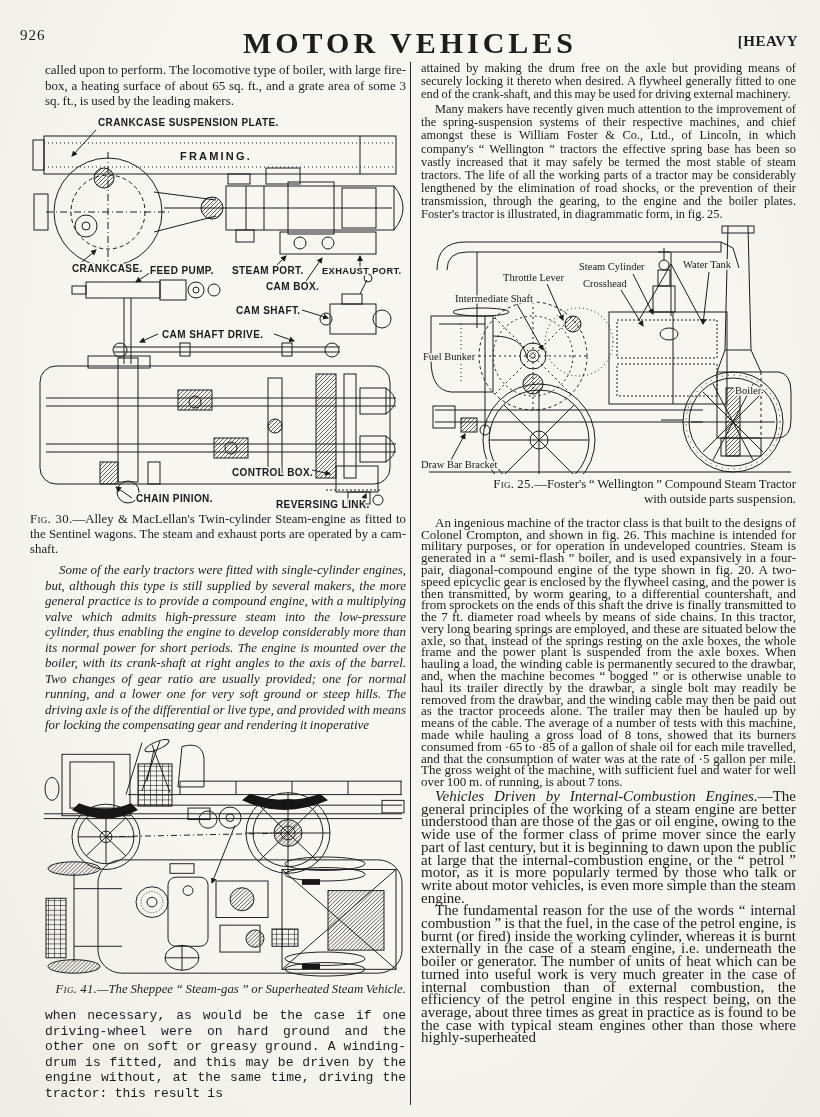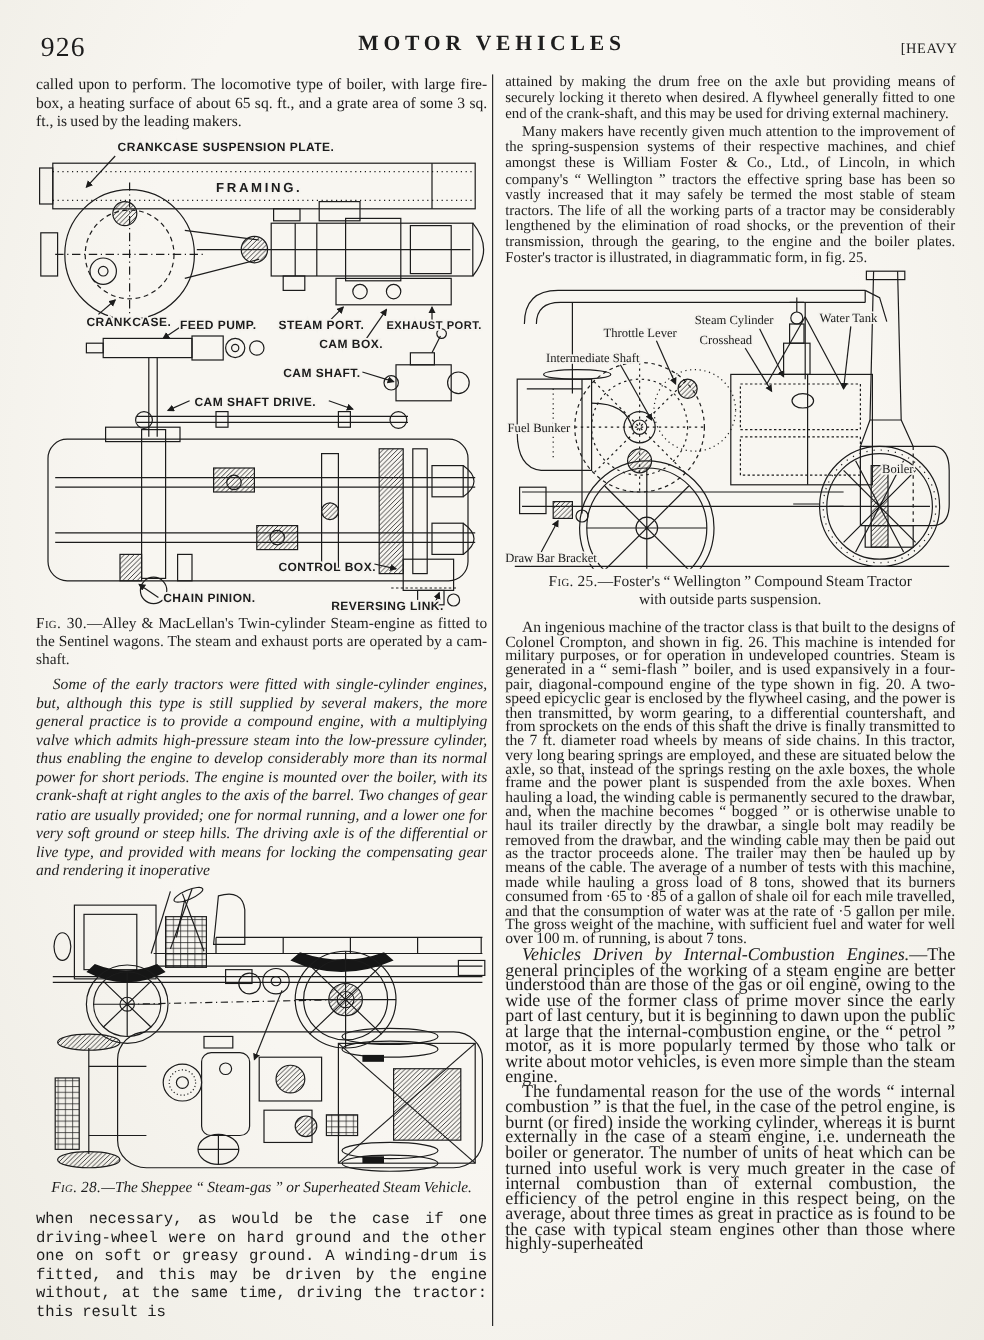--- a/index.html
+++ b/index.html
@@ -1,36 +1,36 @@
 <!DOCTYPE html>
 <html><head>
 <meta charset="utf-8">
 <style>
   html,body{margin:0;padding:0;background:#f6f4ef;}
   .page{position:relative;width:820px;height:1117px;overflow:hidden;color:#1d1d1d;
         background:radial-gradient(ellipse at 50% 38%,#f8f6f1 55%,#eeece4 100%);
         font-family:"Liberation Serif","DejaVu Serif",serif;}
-  .pageno{position:absolute;left:34px;top:27px;font-size:23px;letter-spacing:1px;}
+  .pageno{position:absolute;left:20px;top:27px;font-size:15px;letter-spacing:1px;}
   .title{position:absolute;left:0;right:0;top:26px;margin:0;text-align:center;
-         font-size:18px;font-weight:600;letter-spacing:4px;}
-  .head-right{position:absolute;right:22px;top:33px;font-size:12px;font-weight:400;letter-spacing:.5px;}
+         font-size:30px;font-weight:600;letter-spacing:4px;}
+  .head-right{position:absolute;right:22px;top:33px;font-size:15px;font-weight:700;letter-spacing:.5px;}
   .col{position:absolute;top:62px;}
   .col-left{left:30px;width:376px;}
   .col-right{left:421px;width:375px;}
   .col-rule{position:absolute;left:410px;top:62px;width:1.4px;height:1043px;background:#2b2b2b;}
   p{margin:0;text-align:justify;word-spacing:-.5px;}
-  .body{font-size:13px;line-height:15.5px;}
+  .body{font-size:13px;line-height:15.5px;margin-left:15px;}
   .rbody{font-size:12.4px;line-height:13.1px;}
   .rdense{font-size:13px;line-height:11.8px;}
   .rmid{font-size:15px;line-height:12.7px;}
   .ind{text-indent:14px;}
   figure{margin:0;}
   svg{display:block;}
   .fig-caption{font-size:12.8px;line-height:15.3px;text-align:justify;word-spacing:-.5px;}
-  .fig-caption.center{text-align:center;}
+  .fig-caption.center{text-align:right;}
   .scaps{font-variant:small-caps;letter-spacing:.3px;}
   em.lead{font-style:italic;}
   .mb3{margin-bottom:3px;} .mt2{margin-top:2px;} .mt5{margin-top:5px;font-style:italic;}
   .mt9{margin-top:9px;} .mt11{margin-top:11px;font-family:Liberation Mono, monospace;} .mt3{margin-top:3px;} .mb4{margin-bottom:4px;}
   .fig-art text{font-family:"Liberation Sans",sans-serif;font-size:10px;font-weight:bold;
       letter-spacing:.4px;fill:#1b1b1b;stroke:#f5f3ee;stroke-width:3px;paint-order:stroke;}
   .fig-art text.wide{letter-spacing:2.2px;font-size:11px;}
   .fig-art text.sm{font-size:9.3px;}
   .fig-art text.hw{font-family:"Liberation Serif",serif;font-weight:normal;font-size:10.5px;letter-spacing:0;}
 </style>
@@ -244,21 +244,21 @@
           <rect x="252" y="138" width="114" height="104"></rect>
           <rect x="298" y="160" width="56" height="62" fill="url(#h24)"></rect>
           <ellipse cx="295" cy="132" rx="40" ry="7"></ellipse>
             <ellipse cx="295" cy="143" rx="40" ry="7"></ellipse>
           <ellipse cx="295" cy="231" rx="40" ry="7"></ellipse>
             <ellipse cx="295" cy="242" rx="40" ry="7"></ellipse>
           <rect x="272" y="148" width="18" height="6" fill="#161616" stroke="none"></rect>
           <rect x="272" y="236" width="18" height="6" fill="#161616" stroke="none"></rect>
         </g>
       </svg>
-      <figcaption class="fig-caption center mt5"><span class="scaps">Fig. 28.</span><span>—The Sheppee “ Steam-gas ” or Superheated Steam Vehicle.</span></figcaption>
+      <figcaption class="fig-caption center mt5"><span class="scaps">Fig. 41.</span><span>—The Sheppee “ Steam-gas ” or Superheated Steam Vehicle.</span></figcaption>
     </figure>
 
     <p class="body mt11">when necessary, as would be the case if one driving-wheel were on hard ground and the other one on soft or greasy ground. A winding-drum is fitted, and this may be driven by the engine without, at the same time, driving the tractor: this result is</p>
   </div>
 
   <div class="col col-right">
     <p class="rbody">attained by making the drum free on the axle but providing means of securely locking it thereto when desired. A flywheel generally fitted to one end of the crank-shaft, and this may be used for driving external machinery.</p>
     <p class="rbody ind mt2">Many makers have recently given much attention to the improvement of the spring-suspension systems of their respective machines, and chief amongst these is William Foster &amp; Co., Ltd., of Lincoln, in which company's “ Wellington ” tractors the effective spring base has been so vastly increased that it may safely be termed the most stable of steam tractors. The life of all the working parts of a tractor may be considerably lengthened by the elimination of road shocks, or the prevention of their transmission, through the gearing, to the engine and the boiler plates. Foster's tractor is illustrated, in diagrammatic form, in fig. 25.</p>
 
     <figure class="mt3">

